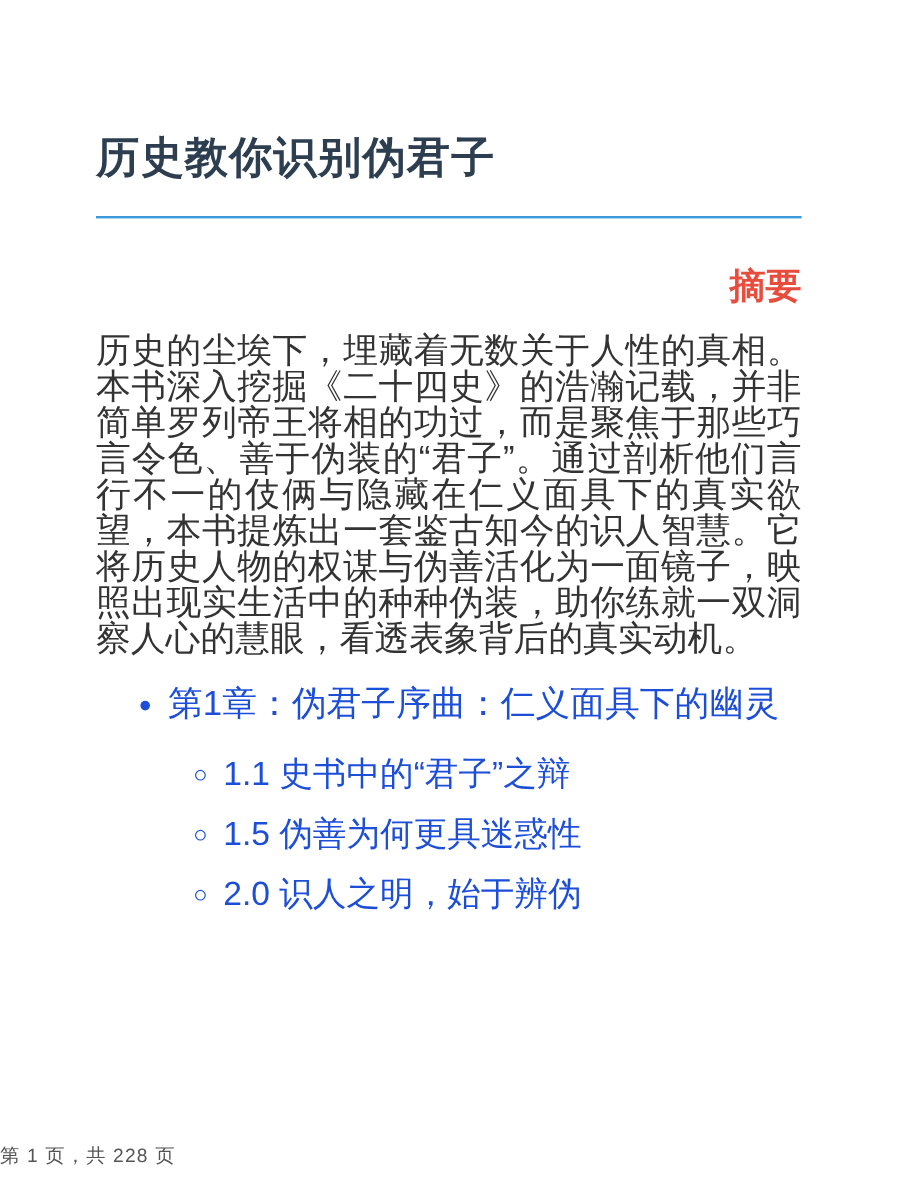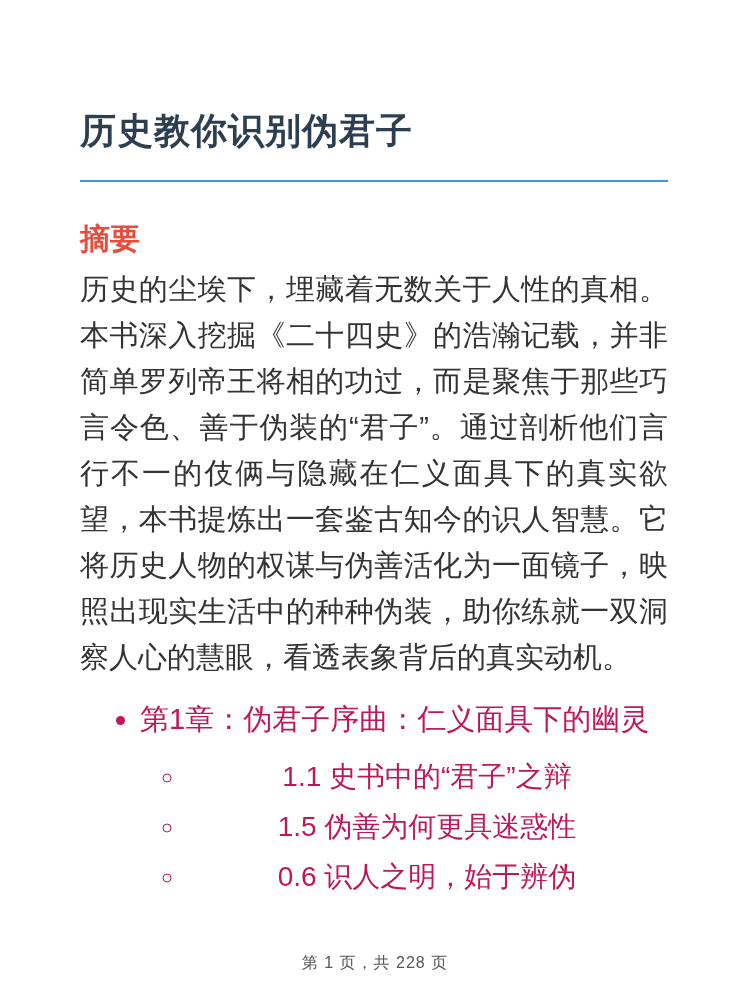--- a/index.html
+++ b/index.html
@@ -32,56 +32,55 @@
     height: 2px;
     background: #3a9ad9;
     margin-top: 24px;
   }
   .section-heading {
     margin: 36px 0 0 0;
     font-size: 30px;
     line-height: 1.4;
     font-weight: 700;
     color: #e74c3c;
+    text-align: right;
   }
   .body-text {
-    margin: 6px 0 0 0;
+    margin: 18px 0 0 0;
     font-size: 29px;
-    line-height: 46px;
+    line-height: 30px;
     color: #333333;
     text-align: justify;
     text-justify: inter-ideograph;
   }
   .toc-heading {
     margin-top: 46px;
   }
   ul.toc-list {
     margin: 18px 0 0 0;
     padding-left: 60px;
     list-style-type: disc;
     font-size: 29px;
     line-height: 1.5;
-    color: #be185d;
+    color: #1d4ed8;
   }
   ul.toc-sublist {
     margin: 14px 0 0 0;
     padding-left: 46px;
     list-style-type: circle;
-    text-align: center;
   }
   ul.toc-sublist li {
     margin-bottom: 8px;
     font-size: 28px;
   }
   .page-footer {
     position: absolute;
     left: 0;
     right: 0;
     bottom: 26px;
-    text-align: center;
     font-size: 16px;
     color: #555555;
     letter-spacing: 1px;
   }
 </style>
 </head>
 <body>
 
 <div class="page">
   <div class="content">
@@ -94,21 +93,21 @@
 
     <p class="body-text">历史的尘埃下，埋藏着无数关于人性的真相。本书深入挖掘《二十四史》的浩瀚记载，并非简单罗列帝王将相的功过，而是聚焦于那些巧言令色、善于伪装的“君子”。通过剖析他们言行不一的伎俩与隐藏在仁义面具下的真实欲望，本书提炼出一套鉴古知今的识人智慧。它将历史人物的权谋与伪善活化为一面镜子，映照出现实生活中的种种伪装，助你练就一双洞察人心的慧眼，看透表象背后的真实动机。</p>
 
 
     <ul class="toc-list">
       <li>
         <span>第1章：伪君子序曲：仁义面具下的幽灵</span>
         <ul class="toc-sublist">
           <li>1.1 史书中的“君子”之辩</li>
           <li>1.5 伪善为何更具迷惑性</li>
-          <li>0.6 识人之明，始于辨伪</li>
+          <li>2.0 识人之明，始于辨伪</li>
         </ul>
       </li>
     </ul>
 
   </div>
 
   <div class="page-footer">第 1 页，共 228 页</div>
 </div>
 
 </body></html>

